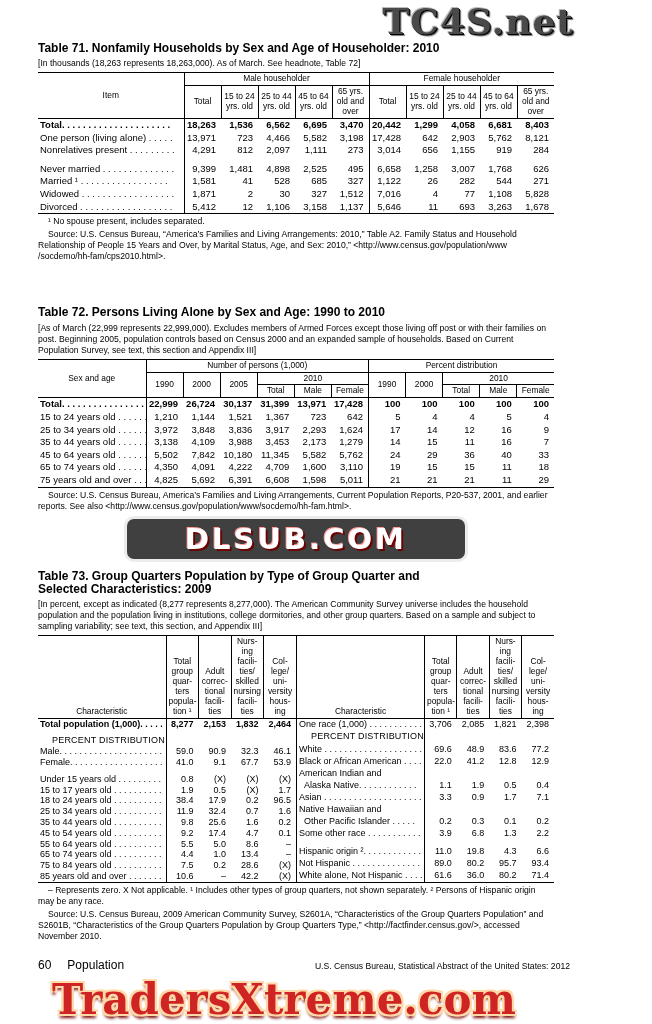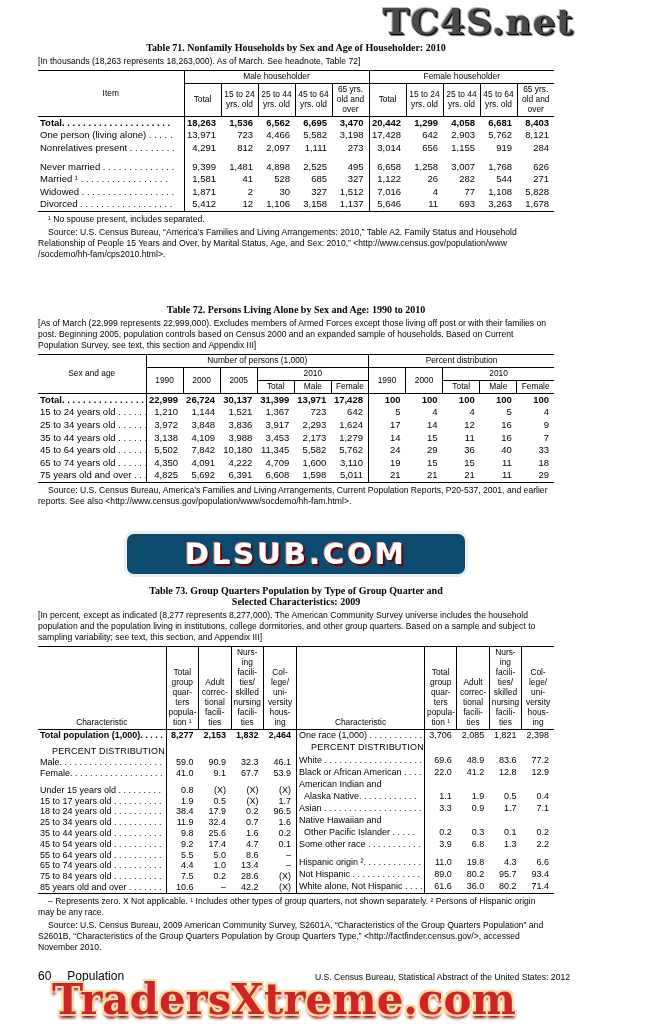--- a/index.html
+++ b/index.html
@@ -11,37 +11,37 @@
   .content { padding:0 30px 0 38px; }
 
   
   .wm-top {
     position:absolute; top:0px; right:10px;
     font-family:"DejaVu Serif", serif; font-weight:bold; font-size:36px;
     color:#4a4a4a; letter-spacing:1px;
     text-shadow:1px 1px 0 #000, -1px -1px 0 #bbb, 2px 2px 1px #777;
   }
   .wm-mid {
-    width:344px; margin:24px auto 8px auto; padding:3px 4px;
-    background:#0c4a6e; border:3px solid #ececec; border-radius:10px;
+    width:344px; margin:4px auto 8px auto; padding:3px 4px;
+    background:#404040; border:3px solid #ececec; border-radius:10px;
     text-align:center; font-family:"DejaVu Sans", sans-serif; font-weight:bold;
     font-size:29px; letter-spacing:3px; color:#fff;
     text-shadow:2px 2px 0 #6d0404, -1px -1px 0 #ff9b9b;
   }
   .wm-bottom {
     position:absolute; bottom:0px; left:0; right:16px; text-align:center;
     font-family:"DejaVu Serif", serif; font-weight:bold; font-size:42px;
     color:#cf2424; letter-spacing:0px; z-index:5;
     text-shadow:-2px -2px 0 #ffd9a8, 2px -2px 0 #ffd9a8, -2px 2px 0 #ffd9a8, 2px 2px 0 #ffd9a8, 0 4px 3px #7c0e0e;
   }
 
   
   .ttitle {
-    font-family:Liberation Serif, serif; font-weight:bold; font-size:10px;
-    line-height:1.12; white-space:pre-line; margin-bottom:3px;text-align:center;
+    font-family:Liberation Sans, sans-serif; font-weight:bold; font-size:12px;
+    line-height:1.12; white-space:pre-line; margin-bottom:3px;
   }
   .headnote { font-size:8.6px; line-height:1.28; margin-bottom:3px; }
   .footnote, .source { font-size:8.6px; line-height:1.28; text-indent:10px; margin-top:2px; }
   .sec71 { margin-top:42px; }
   .sec72 { margin-top:44px; }
   .sec73 { margin-top:4px; }
 
   
   table { border-collapse:collapse; width:100%; table-layout:fixed; }
   thead th {

